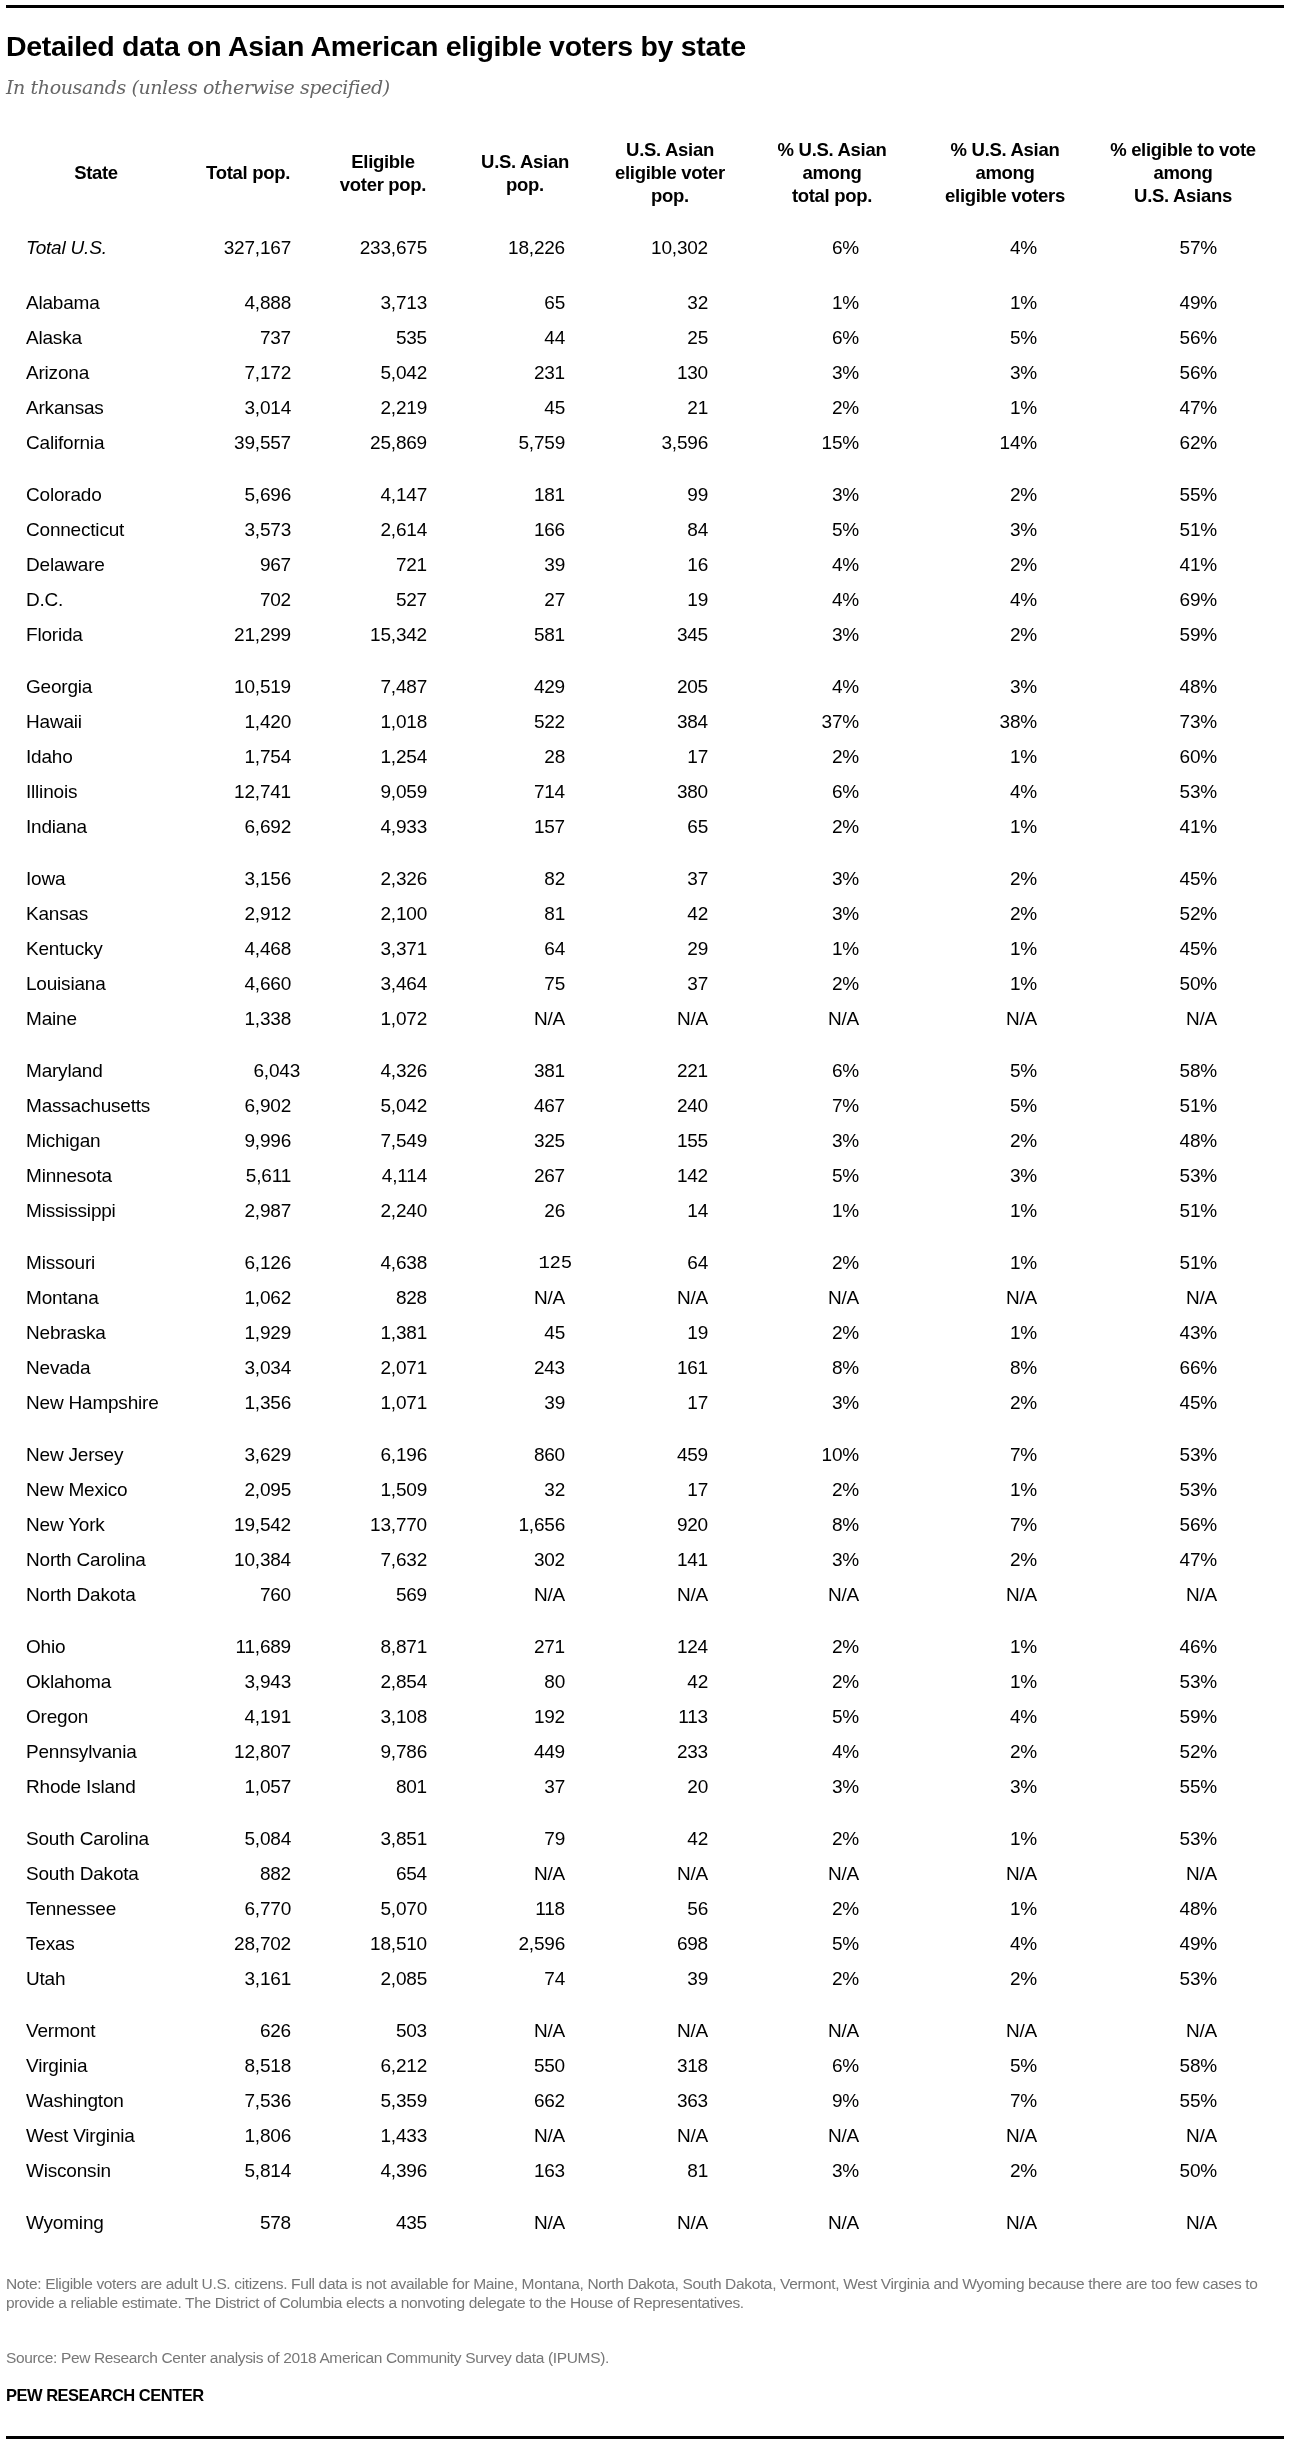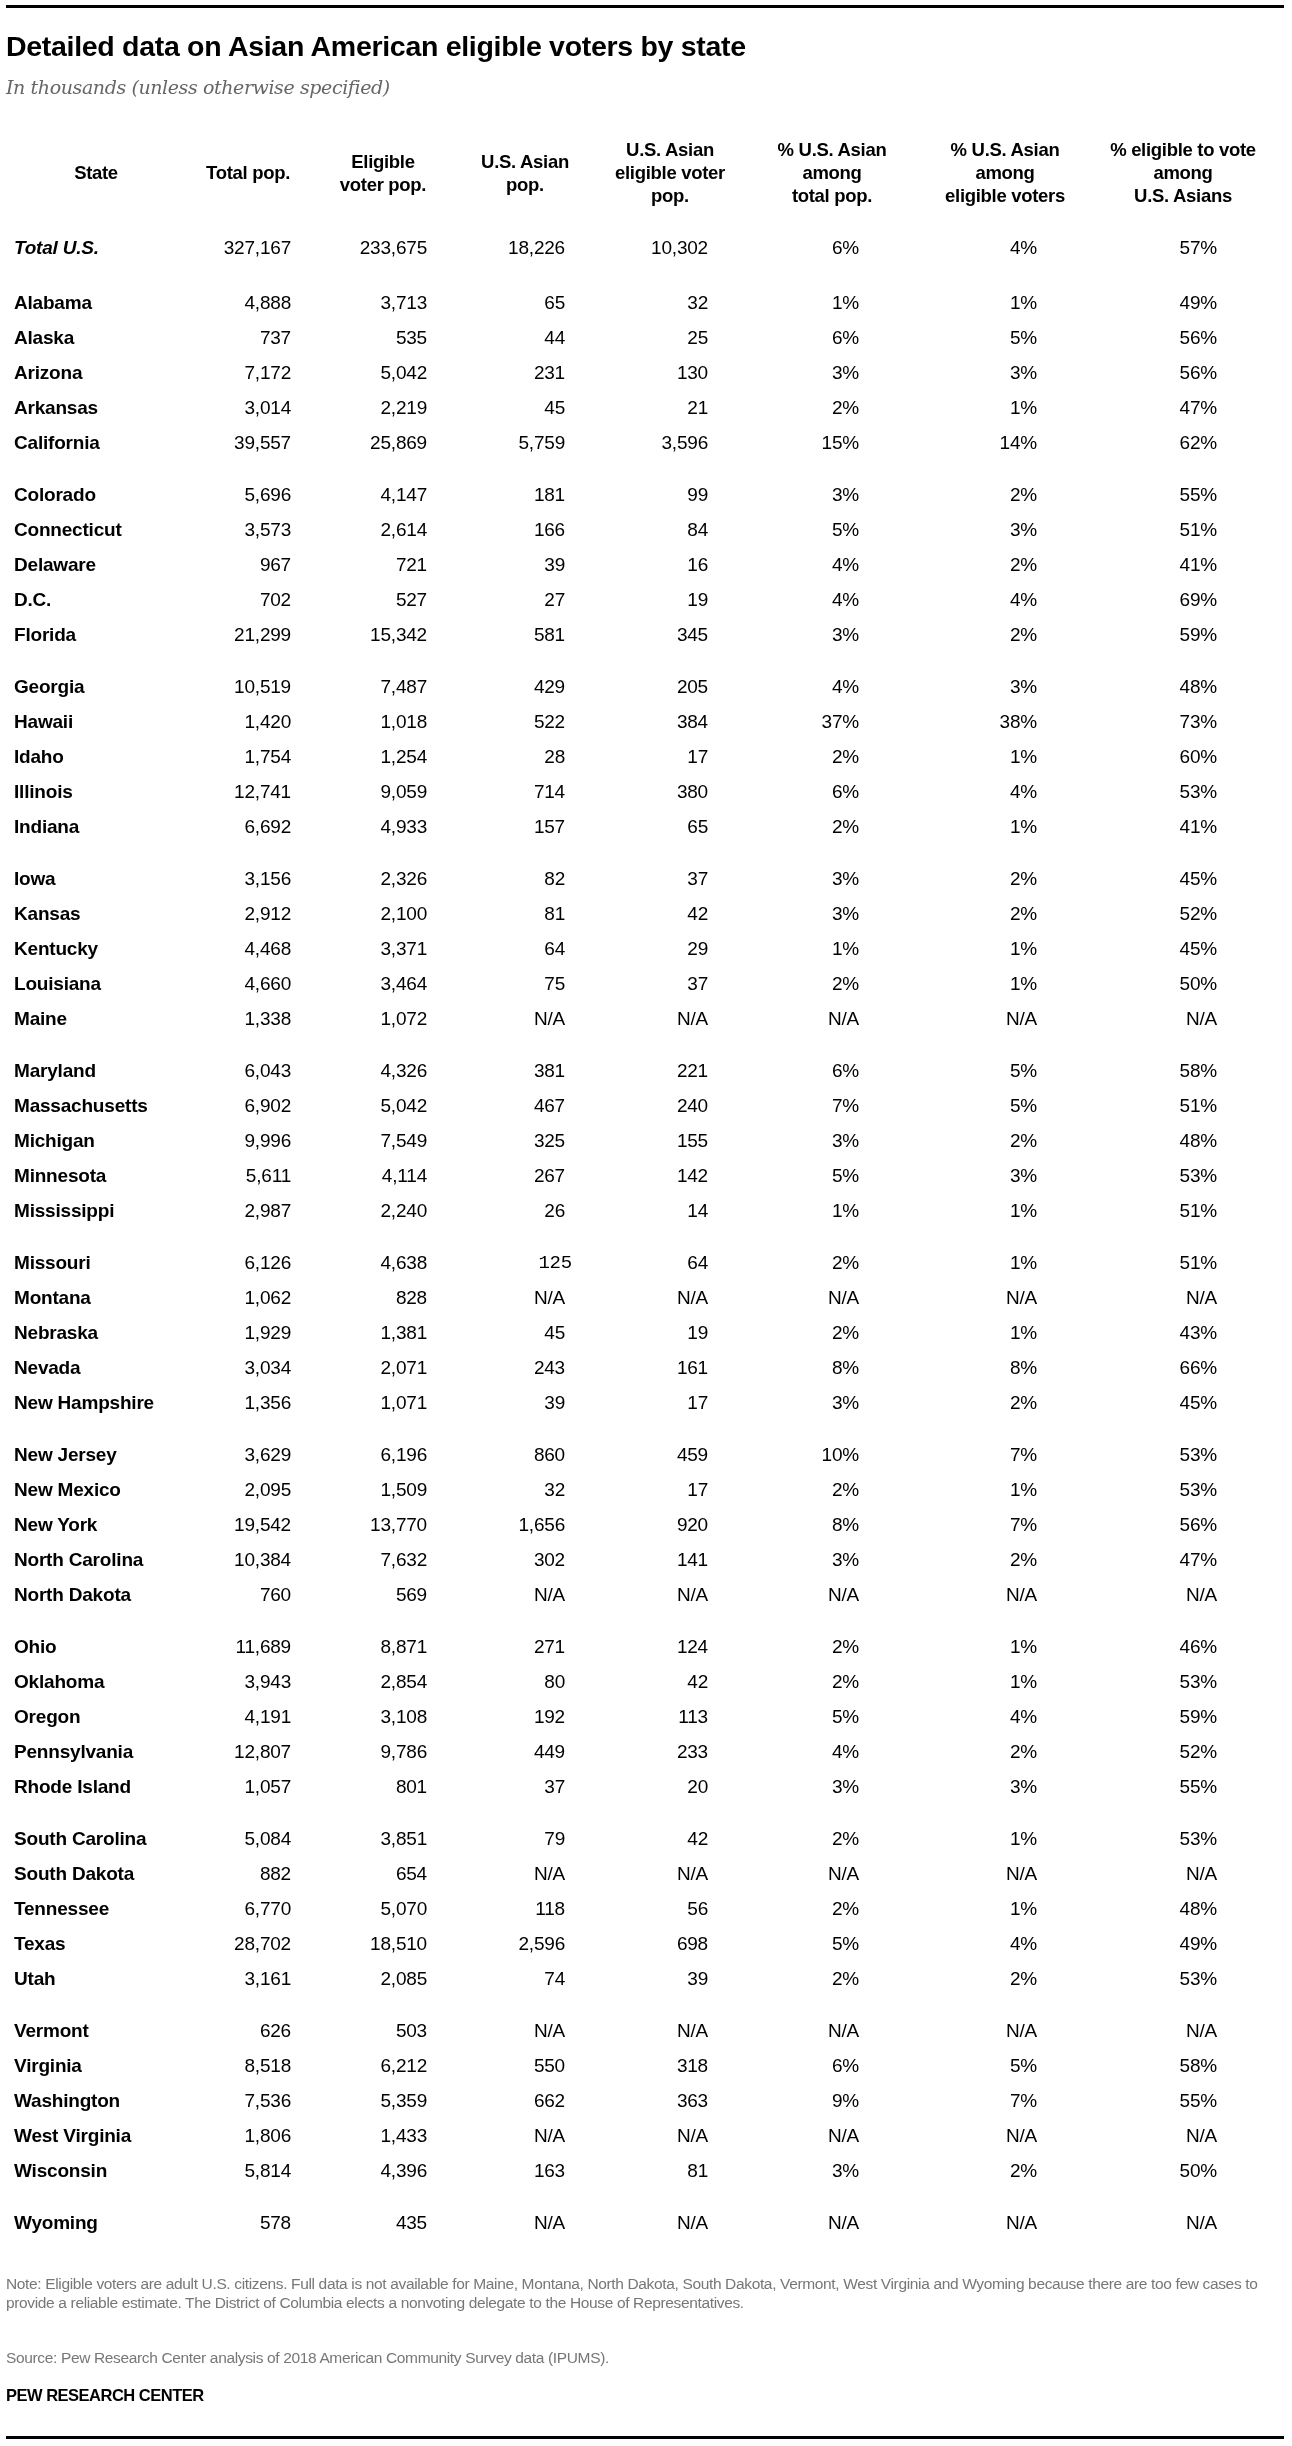--- a/index.html
+++ b/index.html
@@ -7,21 +7,21 @@
   .rule { position:absolute; left:6px; width:1278px; height:3px; background:#000; }
   .rule.top { top:5px; }
   .rule.bottom { top:2436px; }
   .title { position:absolute; left:6px; top:30px; font-size:28.5px; font-weight:bold; letter-spacing:-0.3px; white-space:nowrap; }
   .subtitle { position:absolute; left:6px; top:76px; font-family:"DejaVu Serif", serif; font-style:italic; font-size:19px; color:#666; letter-spacing:-0.4px; white-space:nowrap; }
   .thead { position:absolute; top:138px; left:0; width:1292px; height:80px; }
   .th { position:absolute; font-weight:bold; font-size:18.5px; line-height:23px; text-align:center; white-space:nowrap; letter-spacing:-0.3px; transform:translateX(-50%); }
   .rows { position:absolute; left:0; top:0; width:1292px; }
   .row { position:absolute; left:0; width:1292px; height:30px; font-size:19px; letter-spacing:-0.2px; }
   .cell { position:absolute; top:0; white-space:nowrap; line-height:30px; }
-  .cell.state { left:14px;font-weight:bold; }
+  .cell.state { left:26px; }
   .cell.num { text-align:right; transform:translateX(-100%); }
   .row.total .state { font-style:italic; }
   .note { position:absolute; left:6px; top:2275px; width:1284px; font-size:15.5px; line-height:18.5px; color:#777; letter-spacing:-0.35px; }
   .source { position:absolute; left:6px; top:2349px; font-size:15.5px; line-height:18.5px; color:#777; letter-spacing:-0.35px; white-space:nowrap; }
   .brand { position:absolute; left:6px; top:2386px; font-size:16.5px; font-weight:bold; letter-spacing:-0.5px; white-space:nowrap; }
 </style>
 </head>
 <body>
 
 <div class="rule top"></div>
@@ -270,21 +270,21 @@
       <div class="cell num" style="left: 291px;">1,338</div>
       <div class="cell num" style="left: 427px;">1,072</div>
       <div class="cell num" style="left: 565px;">N/A</div>
       <div class="cell num" style="left: 708px;">N/A</div>
       <div class="cell num" style="left: 859px;">N/A</div>
       <div class="cell num" style="left: 1037px;">N/A</div>
       <div class="cell num" style="left: 1217px;">N/A</div>
     </div>
     <div class="row " style="top: 1056px;">
       <div class="cell state">Maryland</div>
-      <div class="cell num" style="left: 291px;">6,043</div>
+      <div class="cell num" style="left: 300px;">6,043</div>
       <div class="cell num" style="left: 427px;">4,326</div>
       <div class="cell num" style="left: 565px;">381</div>
       <div class="cell num" style="left: 708px;">221</div>
       <div class="cell num" style="left: 859px;">6%</div>
       <div class="cell num" style="left: 1037px;">5%</div>
       <div class="cell num" style="left: 1217px;">58%</div>
     </div>
     <div class="row " style="top: 1091px;">
       <div class="cell state">Massachusetts</div>
       <div class="cell num" style="left: 291px;">6,902</div>

